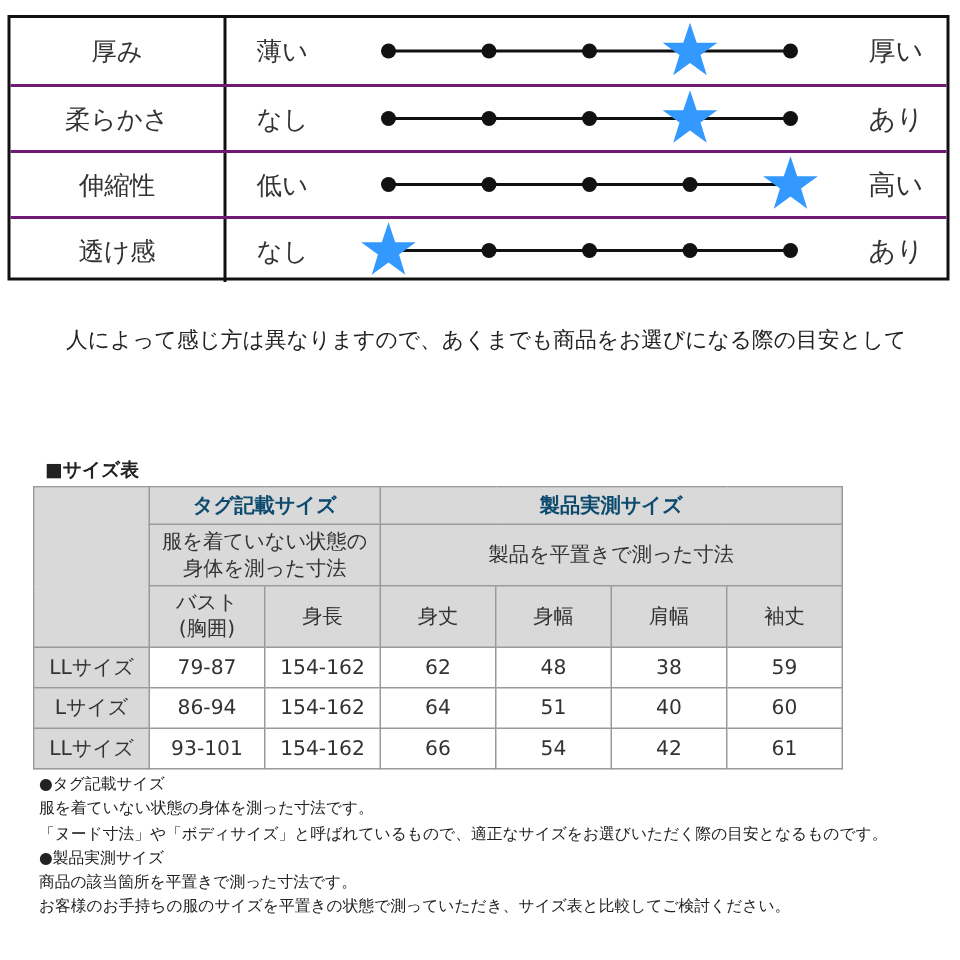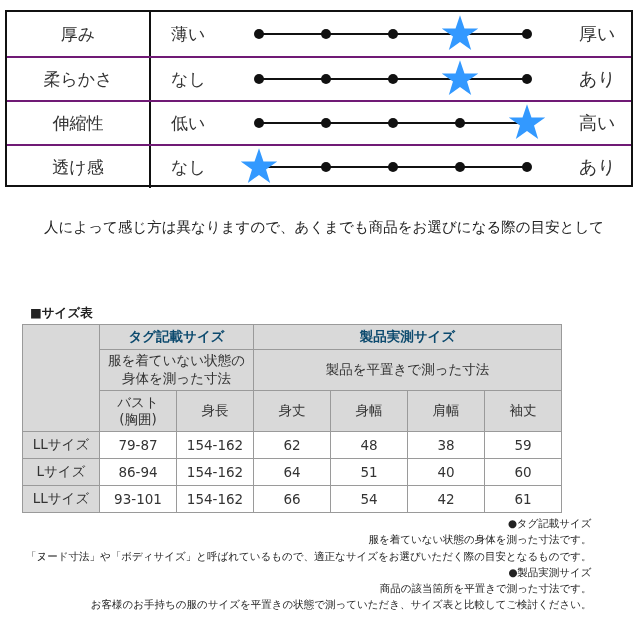--- a/index.html
+++ b/index.html
@@ -31,21 +31,21 @@
   
   .size-title { position:absolute; left:30px; top:305px; font-size:12.5px; color:#222;font-weight:bold; }
   table.size { position:absolute; left:22px; top:324px; border-collapse:collapse;
                font-size:13.5px; color:#333; }
   table.size td { border:1px solid #9a9a9a; text-align:center; padding:0; }
   table.size td.g { background:#d9d9d9; }
   table.size td.w { background:#ffffff; }
   .b { font-weight:bold; color:#0c4a6e;font-family:Liberation Serif, serif; }
 
   
-  .foot { position:absolute; left:26px; top:515px; font-size:10.5px; line-height:16.3px; color:#222;text-align:right; }
+  .foot { position:absolute; left:26px; top:515px; font-size:10.5px; line-height:16.3px; color:#222; }
 </style>
 </head>
 <body>
 
 <div class="feel">
   <div class="feel-row" style="top:0">
     <div class="feel-label">厚み</div>
     <div class="feel-low">薄い</div>
     <div class="scale">
         <div class="scale-line"></div>

